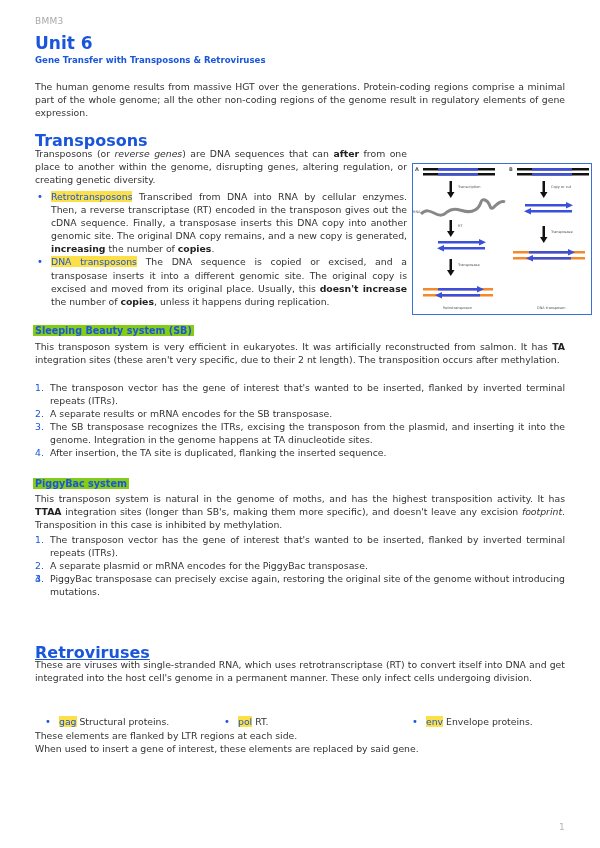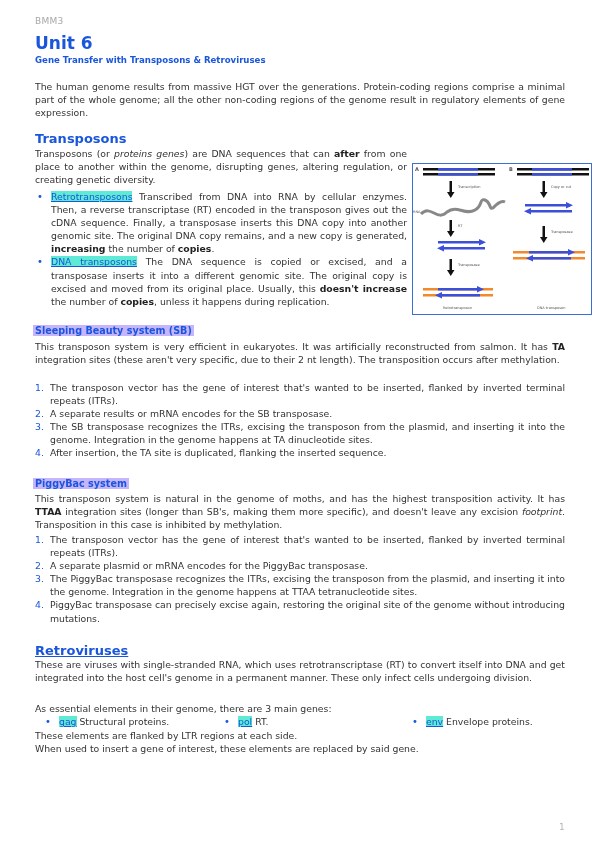--- a/index.html
+++ b/index.html
@@ -3,23 +3,23 @@
 <meta charset="utf-8">
 <style>
   html, body { margin:0; padding:0; background:#ffffff; }
   body { width:600px; height:848px; position:relative; overflow:hidden;
          font-family:"DejaVu Sans", sans-serif; color:#333; }
   .page { position:absolute; left:0; top:0; width:540px; height:848px; }
   .header { position:absolute; left:35px; top:16px; font-size:9px; color:#a8a8a8; letter-spacing:0.3px; }
   .title { position:absolute; left:35px; top:33px; font-size:17px; font-weight:bold; color:#1a56db; }
   .subtitle { position:absolute; left:35px; top:55px; font-size:8.6px; font-weight:bold; color:#1a56db; }
   .p { position:absolute; font-size:9.3px; line-height:13.1px; color:#333; text-align:justify; }
-  .h2 { position:absolute; font-size:13px; font-weight:bold; color:#1a56db; }
-  .h3 { position:absolute; font-size:9.6px; font-weight:bold; color:#1a56db; background:#c4b5fd; padding:0 2px; }
-  .hl { color:#1a56db; text-decoration:underline; background:#5eead4; }
+  .h2 { position:absolute; font-size:16px; font-weight:bold; color:#1a56db; }
+  .h3 { position:absolute; font-size:9.6px; font-weight:bold; color:#1a56db; background:#84cc16; padding:0 2px; }
+  .hl { color:#1a56db; background:#fde047; }
   .b { font-weight:bold; color:#222; }
   ul.bul { position:absolute; margin:0; padding:0; list-style:none; }
   ul.bul li { position:relative; padding-left:16px; font-size:9.3px; line-height:13.1px; text-align:justify; }
   ul.bul li::before { content:"\2022"; position:absolute; left:2px; top:0; color:#1a56db; font-size:10px; }
   ol.num { position:absolute; margin:0; padding:0; list-style:none; }
   ol.num li { position:relative; padding-left:15px; font-size:9.3px; line-height:13.1px; text-align:justify; }
   ol.num li .n { position:absolute; left:0; top:0; color:#1a56db; }
   .figure { position:absolute; left:412px; top:163px; width:178px; height:150px; border:1.5px solid #3a6fd8; background:#fff; }
   .fig-label { position:absolute; font-size:3.5px; color:#555; }
   .genes { position:absolute; left:35px; top:716px; width:530px; height:13px; }
@@ -32,21 +32,21 @@
 
 <div class="page">
 
   <div class="header">BMM3</div>
   <div class="title">Unit 6</div>
   <div class="subtitle">Gene Transfer with Transposons &amp; Retroviruses</div>
 
   <div class="p" style="left:35px; top:80px; width:530px;">The human genome results from massive HGT over the generations. Protein-coding regions comprise a minimal part of the whole genome; all the other non-coding regions of the genome result in regulatory elements of gene expression.</div>
 
   <div class="h2" style="left:35px; top:131px;">Transposons</div>
-  <div class="p" style="left:35px; top:147px; width:372px;"><span>Transposons (or </span><i>proteins genes</i><span>) are DNA sequences that can </span><span class="b">after</span><span> from one place to another within the genome, disrupting genes, altering regulation, or creating genetic diversity.</span></div>
+  <div class="p" style="left:35px; top:147px; width:372px;"><span>Transposons (or </span><i>reverse genes</i><span>) are DNA sequences that can </span><span class="b">after</span><span> from one place to another within the genome, disrupting genes, altering regulation, or creating genetic diversity.</span></div>
 
   <ul class="bul" style="left:35px; top:190px; width:372px;">
     <li><span class="hl">Retrotransposons</span><span> Transcribed from DNA into RNA by cellular enzymes. Then, a reverse transcriptase (RT) encoded in the transposon gives out the cDNA sequence. Finally, a transposase inserts this DNA copy into another genomic site. The original DNA copy remains, and a new copy is generated, </span><span class="b">increasing</span><span> the number of </span><span class="b">copies</span><span>.</span></li>
     <li><span class="hl">DNA transposons</span><span> The DNA sequence is copied or excised, and a transposase inserts it into a different genomic site. The original copy is excised and moved from its original place. Usually, this </span><span class="b">doesn't increase</span><span> the number of </span><span class="b">copies</span><span>, unless it happens during replication.</span></li>
   </ul>
 
   <div class="figure">
     <svg width="178" height="150" viewBox="0 0 178 150">
 
       <g>
@@ -122,27 +122,26 @@
     <li><span class="n">2.</span><span>A separate results or mRNA encodes for the SB transposase.</span></li>
     <li><span class="n">3.</span><span>The SB transposase recognizes the ITRs, excising the transposon from the plasmid, and inserting it into the genome. Integration in the genome happens at TA dinucleotide sites.</span></li>
     <li><span class="n">4.</span><span>After insertion, the TA site is duplicated, flanking the inserted sequence.</span></li>
   </ol>
 
   <div class="h3" style="left:33px; top:478px;">PiggyBac system</div>
   <div class="p" style="left:35px; top:492px; width:530px;"><span>This transposon system is natural in the genome of moths, and has the highest transposition activity. It has </span><span class="b">TTAA</span><span> integration sites (longer than SB's, making them more specific), and doesn't leave any excision </span><i>footprint</i><span>. Transposition in this case is inhibited by methylation.</span></div>
   <ol class="num" style="left:35px; top:533px; width:530px;">
     <li><span class="n">1.</span><span>The transposon vector has the gene of interest that's wanted to be inserted, flanked by inverted terminal repeats (ITRs).</span></li>
     <li><span class="n">2.</span><span>A separate plasmid or mRNA encodes for the PiggyBac transposase.</span></li>
-    <li><span class="n">3.</span><span>The PiggyBac transposase recognizes the ITRs, excising the transposon from the plasmid, and inserting it into the genome. Integration in the genome happens at TTAA tetranucleotide sites.</span></li>
+    <li><span class="n">3.</span></li>
     <li><span class="n">4.</span><span>PiggyBac transposase can precisely excise again, restoring the original site of the genome without introducing mutations.</span></li>
   </ol>
 
   <div class="h2" style="left:35px; top:643px;text-decoration:underline;">Retroviruses</div>
   <div class="p" style="left:35px; top:658px; width:530px;">These are viruses with single-stranded RNA, which uses retrotranscriptase (RT) to convert itself into DNA and get integrated into the host cell's genome in a permanent manner. These only infect cells undergoing division.</div>
-  <div class="p" style="left:35px; top:702px; width:530px;">As essential elements in their genome, there are 3 main genes:</div>
   <div class="genes">
     <span class="gene" style="left:8px;"><span class="hl">gag</span><span> Structural proteins.</span></span>
     <span class="gene" style="left:187px;text-align:right;"><span class="hl">pol</span><span> RT.</span></span>
     <span class="gene" style="left:375px;"><span class="hl">env</span><span> Envelope proteins.</span></span>
   </div>
   <div class="p" style="left:35px; top:729px; width:530px;">These elements are flanked by LTR regions at each side.</div>
   <div class="p" style="left:35px; top:742px; width:530px;">When used to insert a gene of interest, these elements are replaced by said gene.</div>
 
   <div class="pagenum">1</div>
 </div>

